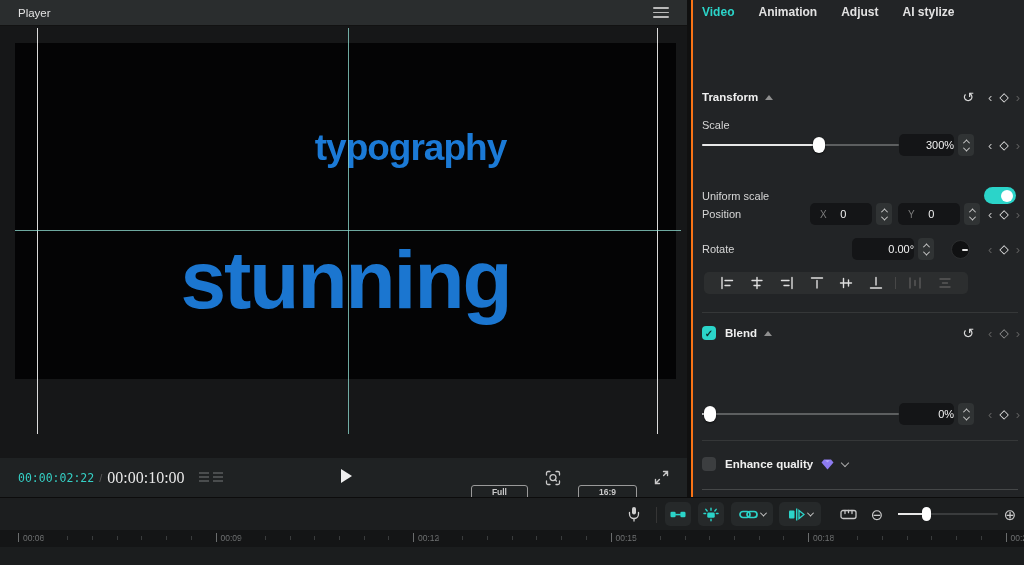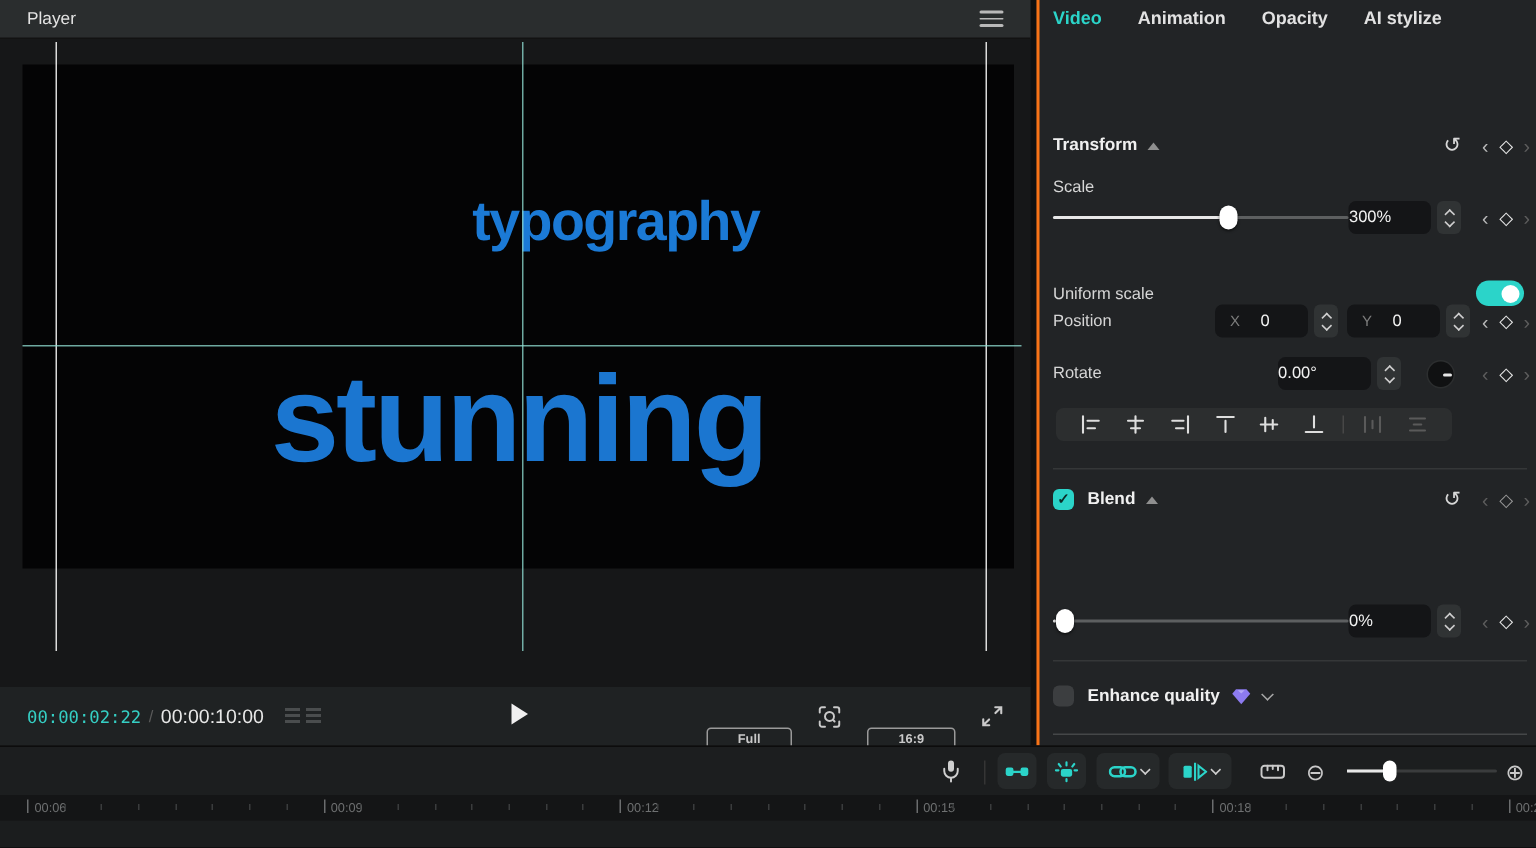--- a/index.html
+++ b/index.html
@@ -20,21 +20,21 @@
   .cap-large { position:absolute; left:0; top:190px; width:100%; text-align:center; color:#1b76d0; font-size:82px; font-weight:700; letter-spacing:-2px; }
   .guide { position:absolute; pointer-events:none; }
   .gv { top:2px; height:406px; width:1px; }
   .g-white { background:rgba(255,255,255,.85); }
   .g-cyan  { background:rgba(146,224,212,.75); }
   .gh { left:15px; width:666px; height:1px; top:204px; background:rgba(146,224,212,.75); }
 
   .transport { position:absolute; left:0; top:458px; width:687px; height:39px; background:#1f2223; display:flex; align-items:center; }
   .tc-cur { color:#35cfc4; font-size:11.5px; font-family:"DejaVu Sans Mono", monospace; margin-left:18px; }
   .tc-sep { color:#5a5a5a; font-size:11px; margin:0 5px; }
-  .tc-dur { color:#e8e8e8; font-size:13px; font-family:Liberation Sans, sans-serif; }
+  .tc-dur { color:#e8e8e8; font-size:16px; font-family:Liberation Serif, serif; }
   .list-icons { display:flex; gap:4px; margin-left:14px; }
   .list-icons i { display:block; width:10px; height:11px; background:linear-gradient(#4a4d4e 2px, transparent 2px); background-size:100% 4px; }
   .play { position:absolute; left:341px; top:11px; width:0; height:0; border-left:11px solid #f0f0f0; border-top:7px solid transparent; border-bottom:7px solid transparent; cursor:pointer; }
   .transport-right { position:absolute; right:18px; top:0; height:39px; display:flex; align-items:center; gap:17px; }
   .boxed { color:#c9c9c9; border:1px solid #9a9a9a; border-radius:3px; font-size:8.5px; font-weight:700; padding:1px 20px; line-height:1.2; cursor:pointer;margin-top:30px; }
   .ticon { display:flex; align-items:center; cursor:pointer; }
 
   
   .inspector { position:absolute; left:691px; top:0; width:333px; height:497px; background:#222426; border-left:2px solid #f97316; }
   .tabs { position:absolute; left:9px; top:0; height:24px; display:flex; gap:24px; align-items:center; }
@@ -53,21 +53,21 @@
   .kf { display:flex; align-items:center; gap:7px; margin-left:14px; }
   .kf .ch { color:#b9b9b9; font-size:13px; line-height:1; cursor:pointer; }
   .kf .dia { color:#ececec; font-size:12px; line-height:1; cursor:pointer; font-family:"DejaVu Sans", sans-serif; }
   .kf .dim { color:#5d5d5d; }
 
   .slider { position:relative; width:198px; height:16px; cursor:pointer; }
   .slider .track { position:absolute; left:0; right:0; top:7px; height:2px; background:#5d5f60; border-radius:1px; }
   .slider .fill { position:absolute; left:0; top:7px; height:2px; background:#e8e8e8; border-radius:1px; }
   .slider .handle { position:absolute; top:0; width:12px; height:16px; background:#ffffff; border-radius:6px; box-shadow:0 1px 2px rgba(0,0,0,.6); }
 
-  .vbox { height:22px; background:#141517; border-radius:5px; color:#f2f2f2; font-size:11px; display:flex; align-items:center; justify-content:flex-start; }
+  .vbox { height:22px; background:#141517; border-radius:5px; color:#f2f2f2; font-size:11px; display:flex; align-items:center; justify-content:flex-end; }
   .vbox .axis { color:#7c7c7c; font-size:10px; margin-right:0; }
   .stepper { width:16px; height:22px; background:#303334; border-radius:4px; display:flex; flex-direction:column; align-items:center; justify-content:center; gap:3px; margin-left:4px; cursor:pointer; }
   .chev { width:5px; height:5px; border-left:1.5px solid #cfcfcf; border-top:1.5px solid #cfcfcf; }
   .chev.up { transform:rotate(45deg) translate(1px,1px); }
   .chev.down { transform:rotate(225deg) translate(1px,1px); }
 
   .toggle { width:32px; height:17px; border-radius:9px; background:#3a3a3a; position:relative; cursor:pointer; }
   .toggle.on { background:#2bd4c9; }
   .toggle .knob { position:absolute; top:2.5px; width:12px; height:12px; border-radius:50%; background:#fff; left:3px; }
   .toggle.on .knob { left:auto; right:3px; }
@@ -164,21 +164,21 @@
           </svg>
         </span>
       </div>
     </div>
   </div>
 
   <div class="inspector">
     <div class="tabs">
         <span class="tab active">Video</span>
         <span class="tab">Animation</span>
-        <span class="tab">Opacity</span>
+        <span class="tab">Adjust</span>
         <span class="tab">AI stylize</span>
       </div>
 
     <div class="row" style="top:89px; height:16px;">
       <span class="hdr">Transform</span>
       <span class="caret-up"></span>
       <span class="spacer"></span>
       <span class="reset">↺</span>
       <span class="kf">
         <span class="ch">‹</span>

